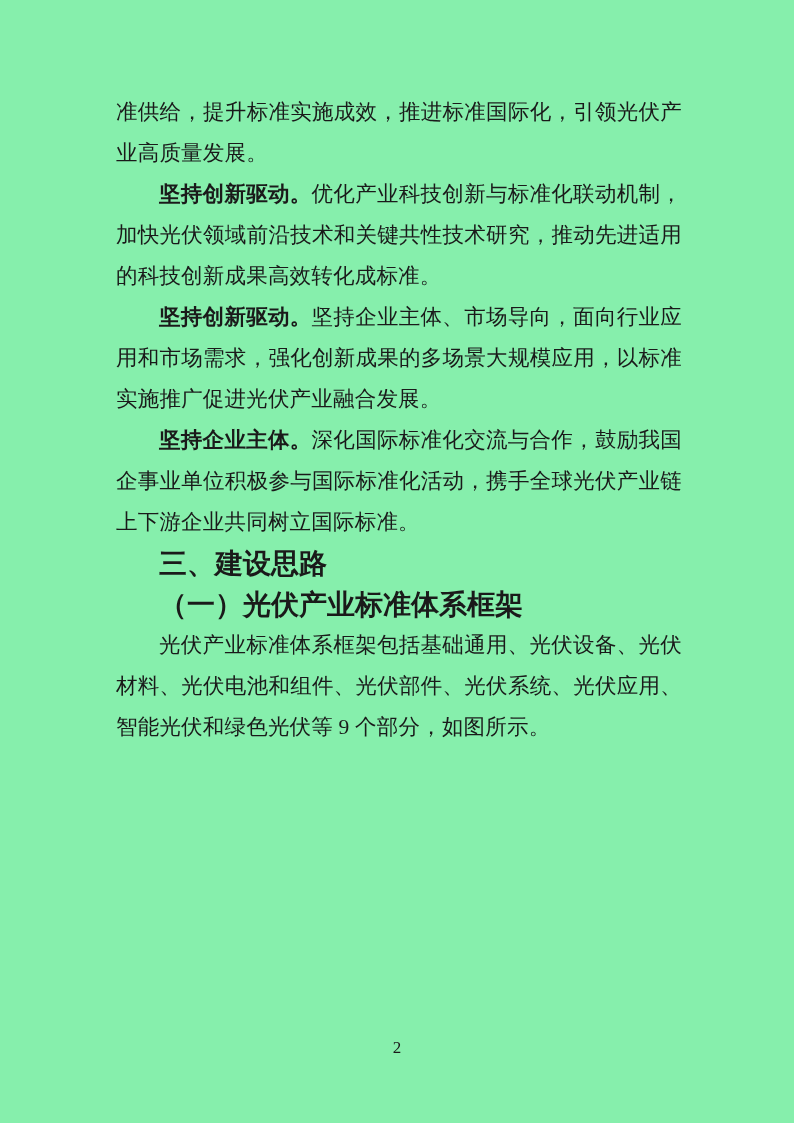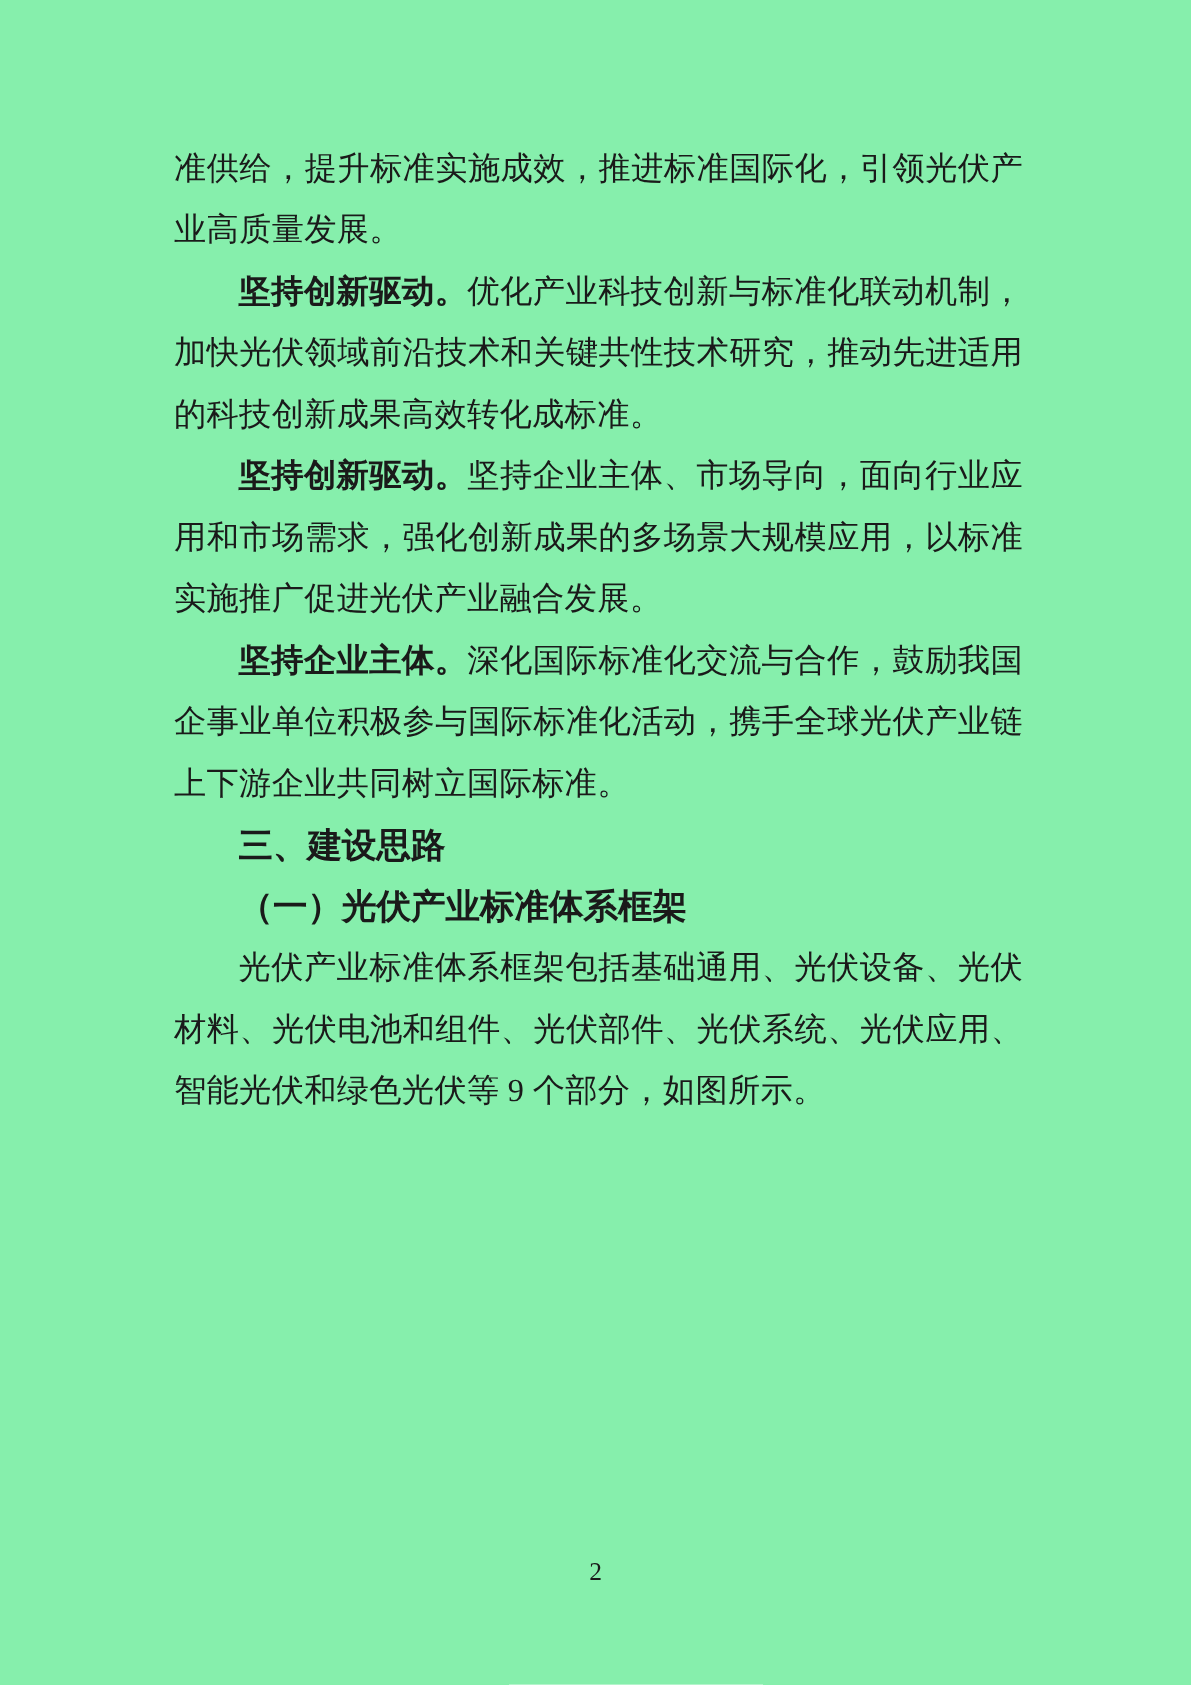--- a/index.html
+++ b/index.html
@@ -35,21 +35,21 @@
     text-align: justify;
     text-justify: inter-ideograph;
     letter-spacing: 0.2px;
     margin: 0;
     white-space: normal;
   }
   .indent {
     text-indent: 43px;
   }
   .heading {
-    font-size: 23px;
+    font-size: 28px;
     line-height: 41px;
     margin: 0;
     text-indent: 43px;
     font-weight: bold;
   }
   .lead {
     font-weight: bold;
   }
   .page-number {
     position: absolute;

